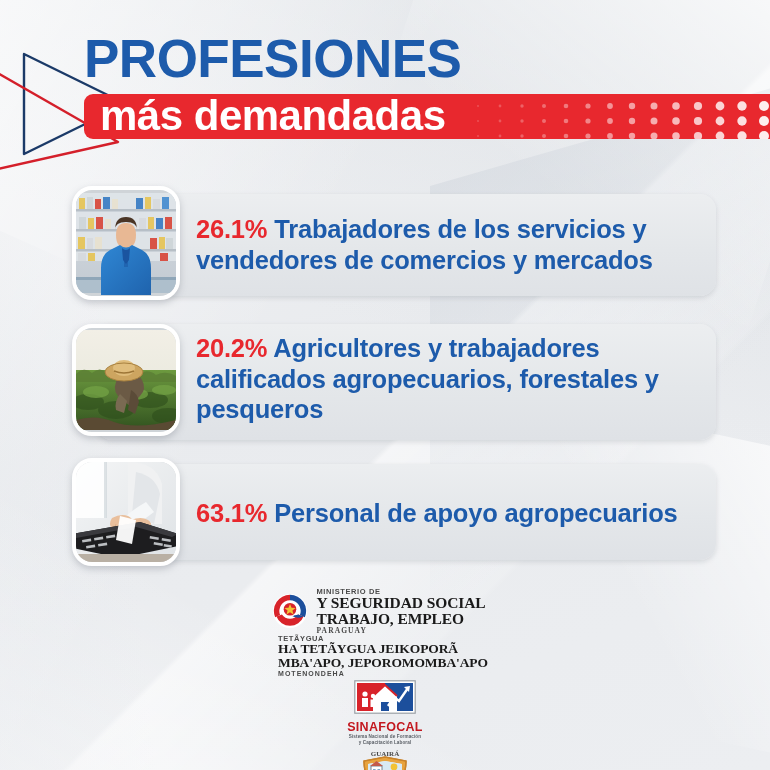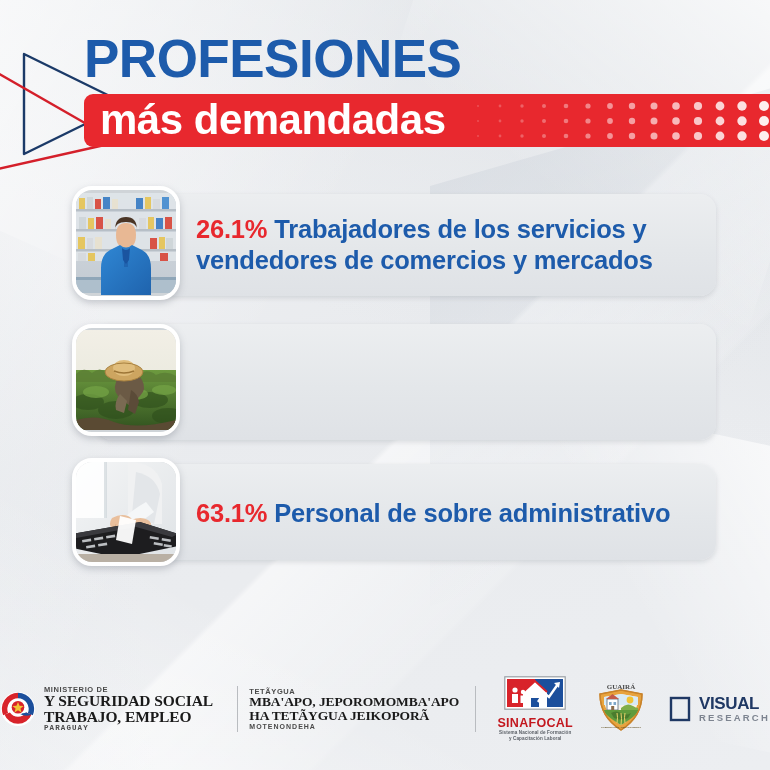--- a/index.html
+++ b/index.html
@@ -66,21 +66,21 @@
     color: #1d5bab;
     line-height: 1;
     font-family: "Liberation Sans", sans-serif;
   }
 
   .banner {
     position: absolute;
     left: 84px;
     top: 94px;
     width: 686px;
-    height: 53px;
+    height: 45px;
     background: #e8282e;
     border-radius: 9px 0 0 9px;
     overflow: hidden;
   }
   .banner-text {
     position: absolute;
     left: 16px;
     top: 50%;
     transform: translateY(-52%);
     font-size: 42px;
@@ -165,36 +165,37 @@
   .footer {
     position: absolute;
     left: 0;
     bottom: 28px;
     width: 770px;
     height: 66px;
     display: flex;
     align-items: center;
     justify-content: center;
     gap: 0;
+    flex-direction: column;
   }
 
   .logo-mtess { display: flex; align-items: center; gap: 8px; padding-right: 12px; }
   .mtess-text { line-height: 1.02; }
   .mtess-kicker {
     font-size: 7.5px; font-weight: 700; letter-spacing: .6px; color: #4a4a4a;
     font-family: "Liberation Sans", sans-serif;
   }
   .mtess-main {
     font-family: "Liberation Serif", serif;
     font-weight: 700; font-size: 15.5px; color: #1a1a1a; letter-spacing: -.1px;
     white-space: nowrap;
   }
   .mtess-foot {
     font-size: 7.5px; font-weight: 700; letter-spacing: 1.1px; color: #4a4a4a;
-    font-family: Liberation Mono, monospace;
+    font-family: Liberation Serif, serif;
   }
 
   .divider { width: 1px; height: 46px; background: #b9bcc0; margin: 0 12px; }
 
   .logo-gn { line-height: 1.02; padding-right: 4px; }
   .gn-kicker {
     font-size: 7.5px; font-weight: 700; letter-spacing: .6px; color: #4a4a4a;
   }
   .gn-main {
     font-family: "Liberation Serif", serif;
@@ -423,20 +424,26 @@
             <path d="M55 60 q7 4 8 12 l-4 12 -7 -4Z" fill="#5b4b38"></path>
             <path d="M44 64 q-6 8 -4 16 l8 3 3 -12Z" fill="#7a6a52"></path>
 
             <ellipse cx="48" cy="42" rx="19" ry="9" fill="#cda560"></ellipse>
             <ellipse cx="48" cy="38" rx="11" ry="8" fill="#e0bd7c"></ellipse>
             <ellipse cx="48" cy="42" rx="19" ry="9" fill="none" stroke="#a8813f" stroke-width="1"></ellipse>
             <path d="M38 41 q10 4 20 0" stroke="#9d7637" stroke-width="1.6" fill="none"></path>
           </g>
         </svg>
       </div>
+      <div class="card-text">
+        <p>
+          <span class="pct">20.2%</span>
+          <span>Agricultores y trabajadores calificados agropecuarios, forestales y pesqueros</span>
+        </p>
+      </div>
     </div>
 
     <div class="card card-3">
       <div class="card-bar"></div>
       <div class="thumb">
         <svg viewBox="0 0 100 100">
           <defs>
             <linearGradient id="g3bg" x1="0" y1="0" x2="1" y2="1">
               <stop offset="0" stop-color="#f4f5f6"></stop>
                 <stop offset="1" stop-color="#dfe3e6"></stop>
@@ -480,21 +487,21 @@
           </g>
 
           <path d="M44 54 L60 58 L56 82 L40 78Z" fill="#ffffff" opacity=".95"></path>
 
           <rect x="0" y="92" width="100" height="8" fill="#b9b0a4"></rect>
         </svg>
       </div>
       <div class="card-text">
         <p>
           <span class="pct">63.1%</span>
-          <span>Personal de sobre administrativo</span>
+          <span>Personal de apoyo agropecuarios</span>
         </p>
       </div>
     </div>
   </div>
 
 
   <div class="footer">
 
     <div class="logo-mtess">
       <svg width="36" height="36" viewBox="0 0 40 40">
@@ -512,22 +519,22 @@
         <div class="mtess-main">Y SEGURIDAD SOCIAL</div>
         <div class="mtess-main">TRABAJO, EMPLEO</div>
         <div class="mtess-foot">PARAGUAY</div>
       </div>
     </div>
 
     <div class="divider"></div>
 
     <div class="logo-gn">
       <div class="gn-kicker">TETÃYGUA</div>
+      <div class="gn-main">HA TETÃYGUA JEIKOPORÃ</div>
       <div class="gn-main">MBA'APO, JEPOROMOMBA'APO</div>
-      <div class="gn-main">HA TETÃYGUA JEIKOPORÃ</div>
       <div class="gn-foot">MOTENONDEHA</div>
     </div>
 
     <div class="divider"></div>
 
     <div class="logo-sina">
       <svg width="62" height="34" viewBox="0 0 62 34">
         <rect x="0.8" y="0.8" width="60.4" height="32.4" fill="#ffffff" stroke="#9aa0a6" stroke-width="1.2"></rect>
         <rect x="3" y="3" width="28" height="28" fill="#d8232a"></rect>
         <rect x="31" y="3" width="28" height="28" fill="#1c4f9c"></rect>

